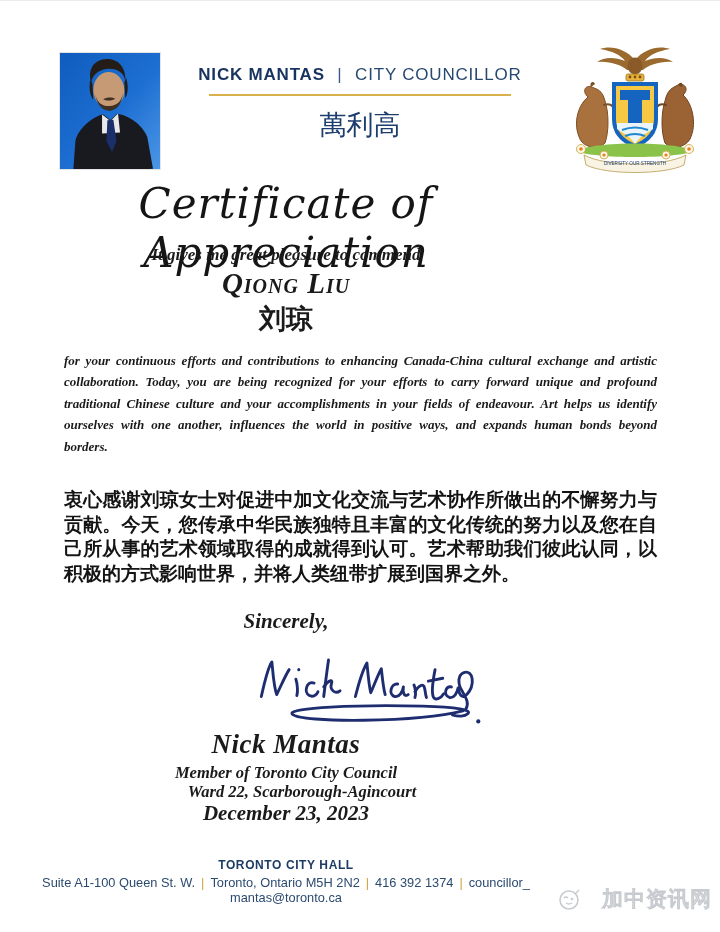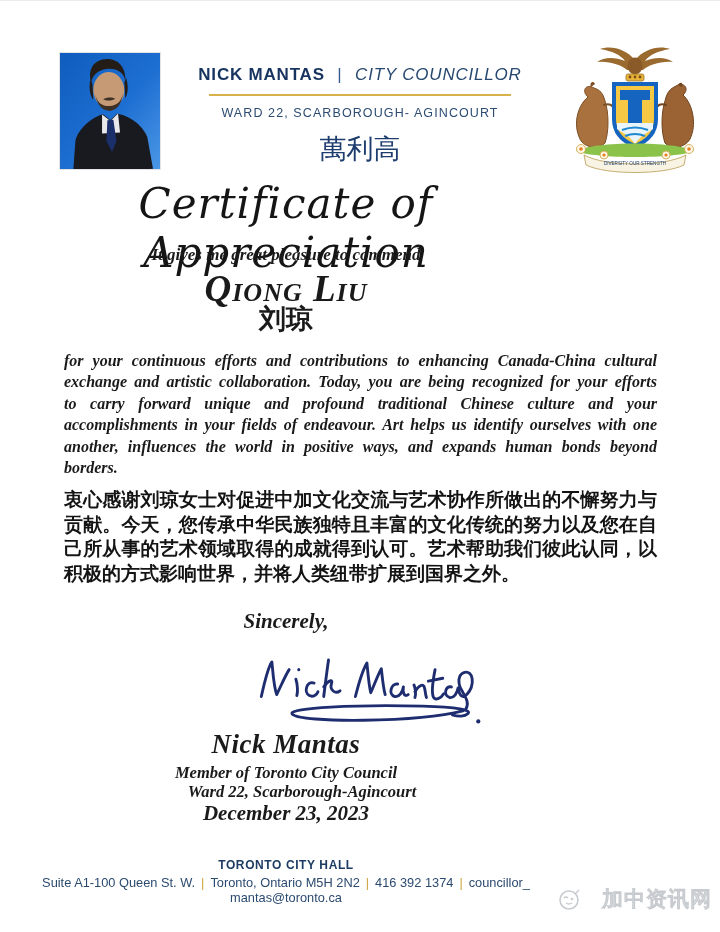--- a/index.html
+++ b/index.html
@@ -7,33 +7,33 @@
   body { width:720px; height:932px; font-family:"Liberation Serif", serif; color:#1a1a1a; }
   .page { position:relative; width:720px; height:932px; background:#ffffff; overflow:hidden; border-top:1px solid #ececec; }
 
   
   .photo { position:absolute; left:60px; top:52px; width:100px; height:116px; box-shadow:0 0 0 1px #e3e3e3; }
   .crest { position:absolute; left:564px; top:42px; width:142px; height:136px; }
   .header-center { position:absolute; left:170px; top:64px; width:380px; text-align:center; }
   .h-line1 { font-family:"Liberation Sans", sans-serif; font-size:17px; letter-spacing:0.8px; color:#1c3868; white-space:nowrap; }
   .h-name { font-weight:700; color:#17335f; }
   .h-sep { color:#35598c; font-weight:300; padding:0 7px; }
-  .h-title { font-weight:400; color:#27486f;font-style:italic; }
+  .h-title { font-weight:400; color:#27486f; }
   .gold-rule { width:302px; height:2px; background:#d9b14b; margin:9px auto 10px auto; }
   .h-ward { font-family:"Liberation Sans", sans-serif; font-size:12.5px; letter-spacing:1.1px; color:#2c4c72; }
   .h-cname { font-size:27px; color:#1d3d6e; margin-top:11px; font-weight:500; }
 
   
   .abs-c { position:absolute; left:0; width:572px; text-align:center; }
   .cert-title { top:178px; font-size:42px; font-style:italic; font-family:"DejaVu Serif", serif; color:#151515; letter-spacing:1px; }
   .commend { top:244px; font-size:17px; font-weight:700; font-style:italic; }
-  .recipient-en { top:266px; font-size:37px; font-weight:700; font-style:italic; font-variant:small-caps; letter-spacing:1px; }
+  .recipient-en { top:266px; font-size:29px; font-weight:700; font-style:italic; font-variant:small-caps; letter-spacing:1px; }
   .recipient-zh { top:300px; font-size:27px; font-weight:700; font-family:"Liberation Sans", sans-serif; }
   .para { position:absolute; left:64px; width:593px; text-align:justify; }
-  .body-en { top:349px; font-size:16px; line-height:21.4px; font-weight:700; font-style:italic; word-spacing:2px; }
+  .body-en { top:349px; font-size:13px; line-height:21.4px; font-weight:700; font-style:italic; word-spacing:2px; }
   .body-zh { top:487px; font-size:19px; line-height:24.6px; font-weight:600; font-family:"Liberation Sans", sans-serif; color:#141414; }
   .closing { top:608px; font-size:21px; font-weight:700; font-style:italic; }
   .sig-wrap { position:absolute; left:240px; top:636px; width:250px; height:96px; }
   .signer-name { top:728px; font-size:27px; font-weight:700; font-style:italic; letter-spacing:0.5px; }
   .signer-t1 { top:762px; font-size:16.5px; font-weight:700; font-style:italic; }
   .signer-t2 { top:781px; font-size:16.5px; font-weight:700; font-style:italic;padding-left:32px; }
   .cert-date { top:800px; font-size:21px; font-weight:700; font-style:italic; }
 
   
   .f-venue { top:857px; font-family:"Liberation Sans", sans-serif; font-size:12px; font-weight:700; letter-spacing:0.6px; color:#1d3c64; }
@@ -74,21 +74,20 @@
     </svg>
   </div>
 
   <div class="header-center">
     <div class="h-line1">
       <span class="h-name">NICK MANTAS</span>
       <span class="h-sep">|</span>
       <span class="h-title">CITY COUNCILLOR</span>
     </div>
     <div class="gold-rule"></div>
-    <div class="h-ward">WARD 22, SCARBOROUGH- AGINCOURT</div>
     <div class="h-cname">萬利高</div>
   </div>
 
   <div class="crest">
     <svg width="142" height="136" viewBox="0 0 142 136">
 
       <path d="M71,17 C62,6 47,2 36,6 C48,8 57,12 61,18 C51,14 40,14 33,19 C46,18 57,22 63,27 L79,27 C85,22 96,18 109,19 C102,14 91,14 81,18 C85,12 94,8 106,6 C95,2 80,6 71,17 Z" fill="#9a6a2e"></path>
       <ellipse cx="71" cy="23" rx="7.5" ry="8.5" fill="#8a5a28"></ellipse>
 
       <rect x="62" y="31" width="18" height="7" rx="2" fill="#e8b33a" stroke="#9a7420" stroke-width="0.8"></rect>

